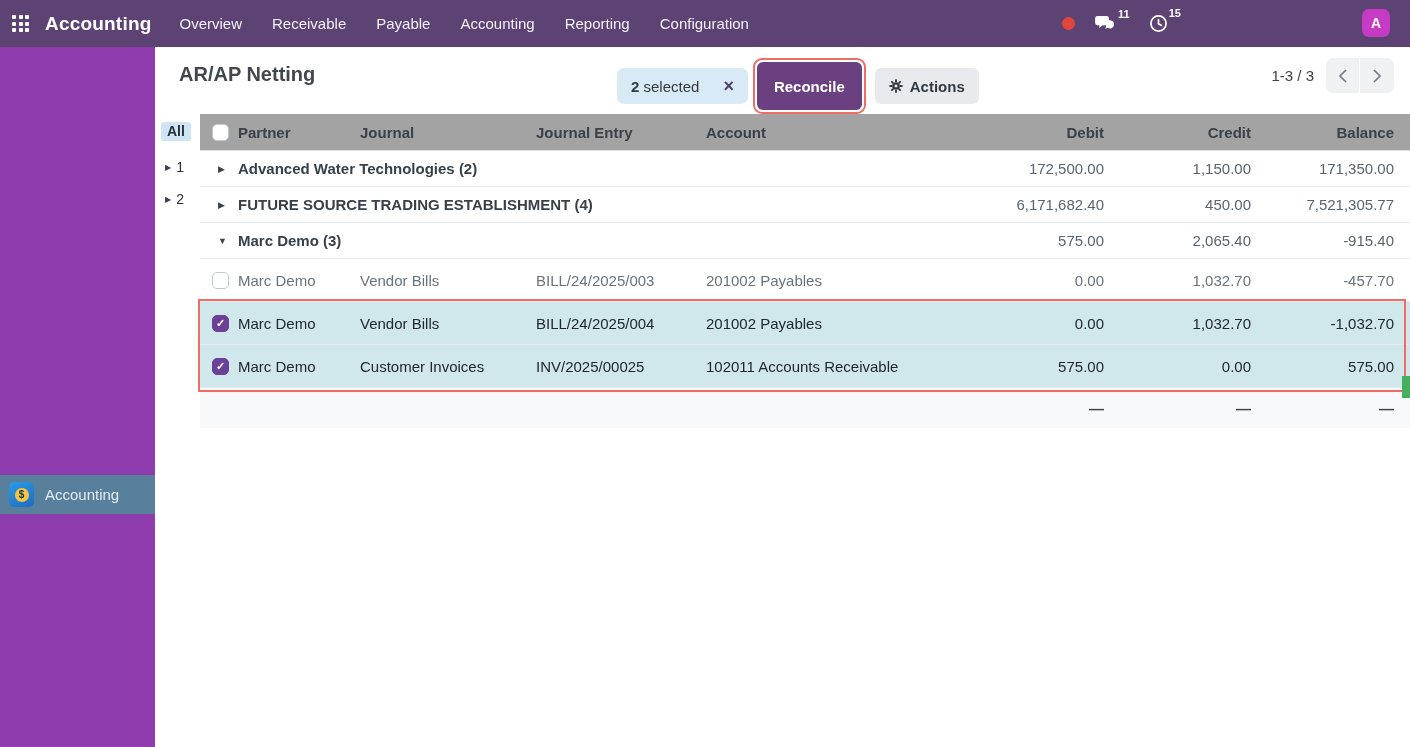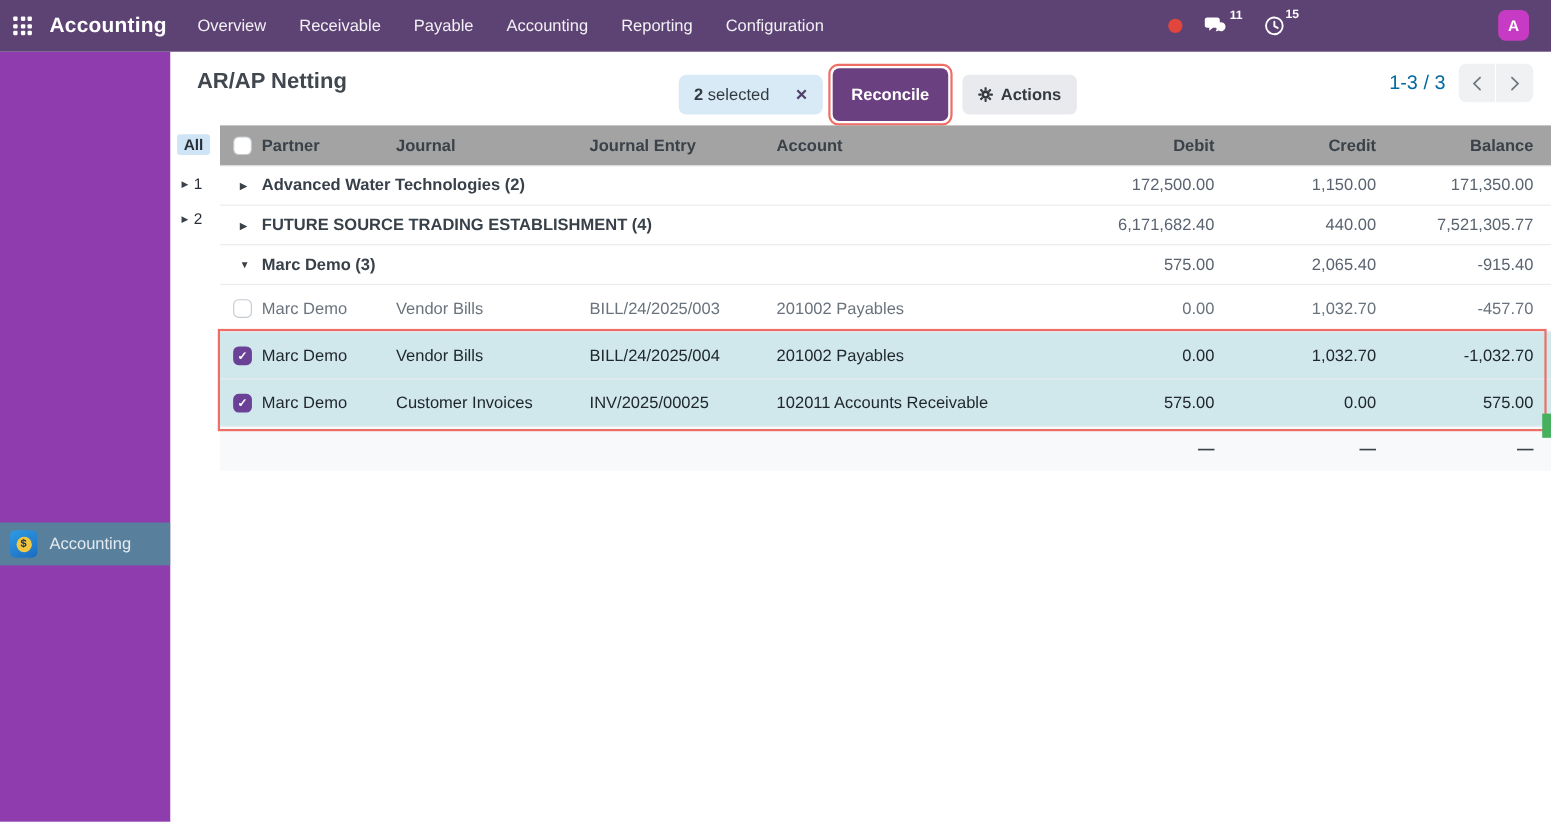--- a/index.html
+++ b/index.html
@@ -49,21 +49,21 @@
   .sel-close { font-size:18px; font-weight:700; color:#50406a; cursor:pointer; line-height:1; }
   .annotation-ring { display:inline-flex; border:2px solid #ee6e66; border-radius:9px;
                      padding:2px; margin-left:5px; }
   .btn-primary { height:48px; padding:0 17px; background:#6b4081; color:#fff; border:none;
                  border-radius:6px; font-size:15px; font-weight:700;
                  font-family:inherit; cursor:pointer; }
   .btn-secondary { height:36px; margin-left:9px; padding:0 14px; background:#e8eaed;
                    color:#343a40; border:none; border-radius:6px; font-size:15px; font-weight:700;
                    font-family:inherit; cursor:pointer; display:flex; align-items:center; gap:7px; }
   .cp-pager { position:absolute; right:16px; top:11px; display:flex; align-items:center; gap:12px; }
-  .pager-range { font-size:18px; color:#0369a1; }
+  .pager-range { font-size:15px; color:#404040; }
   .pager-btns { display:flex; }
   .pager-btn { width:34px; height:35px; background:#f0f1f3; border:none; cursor:pointer;
                display:flex; align-items:center; justify-content:center; }
   .pager-btn.prev { border-radius:7px 0 0 7px; border-right:1px solid #fff; }
   .pager-btn.next { border-radius:0 7px 7px 0; }
 
   
   .gutter-all { position:absolute; left:6px; top:75px; background:#cfe4f5; border-radius:3px;
                 padding:1px 6px 2px; font-size:14px; font-weight:700; color:#272e35; cursor:pointer; }
   .gutter-marker { position:absolute; display:flex; align-items:center; gap:5px;
@@ -241,21 +241,21 @@
       <span class="gname">Advanced Water Technologies (2)</span>
       <span class="num">172,500.00</span>
       <span class="num">1,150.00</span>
       <span class="num">171,350.00</span>
     </div>
 
     <div class="trow grow">
       <span class="caret">▶</span>
       <span class="gname">FUTURE SOURCE TRADING ESTABLISHMENT (4)</span>
       <span class="num">6,171,682.40</span>
-      <span class="num">440.00</span>
+      <span class="num">450.00</span>
       <span class="num">7,521,305.77</span>
     </div>
 
     <div class="trow grow">
       <span class="caret">▼</span>
       <span class="gname">Marc Demo (3)</span>
       <span class="num">575.00</span>
       <span class="num">2,065.40</span>
       <span class="num">-915.40</span>
     </div>

